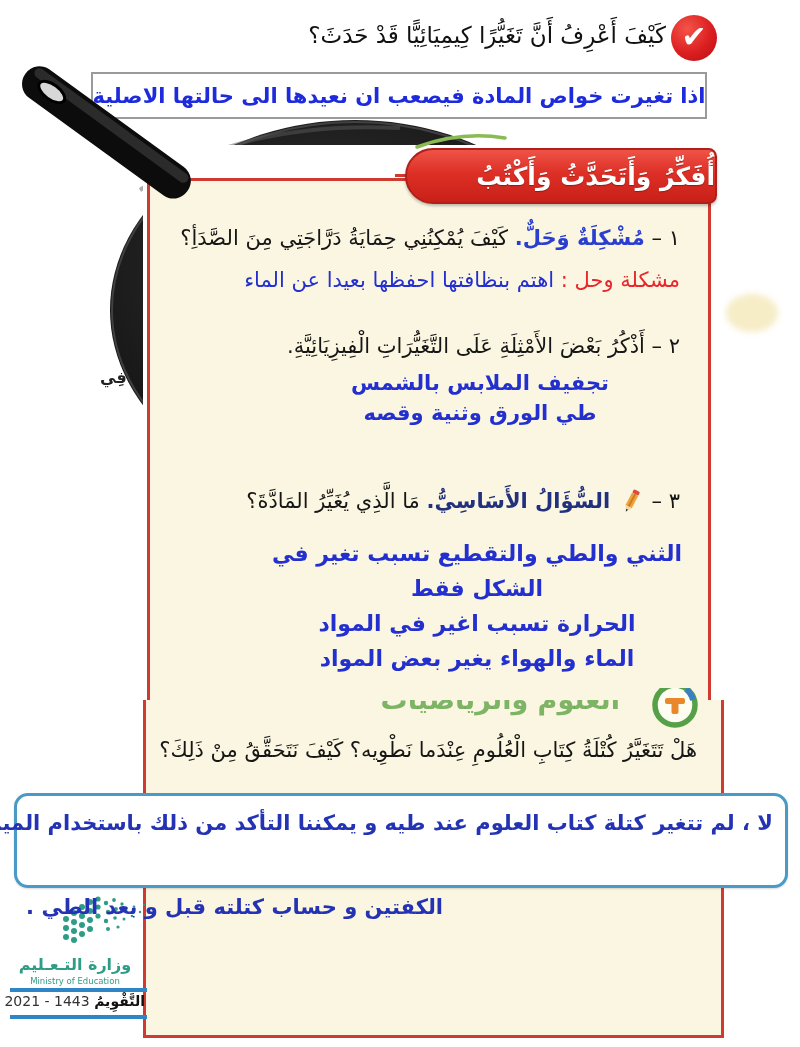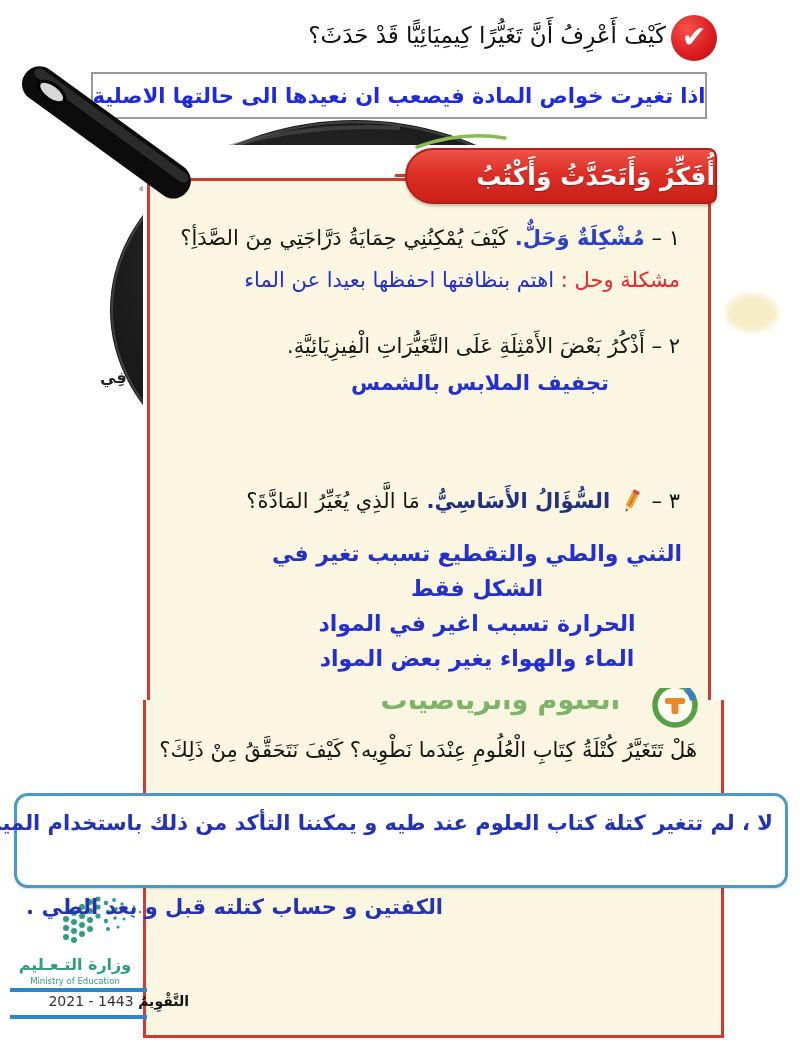--- a/index.html
+++ b/index.html
@@ -62,21 +62,21 @@
   .blue-box .line{direction:rtl;text-align:right;color:#2433b4;font-weight:bold;font-size:21px;line-height:36px;white-space:nowrap;}
   .blue-box .line2{padding-right:330px;margin-top:48px;}
 
   
   .ministry-logo{position:absolute;left:52px;top:891px;z-index:4;}
   .ministry-ar{position:absolute;left:14px;top:955px;width:122px;text-align:center;color:#2f9c86;
     font-weight:bold;font-size:16px;direction:rtl;z-index:4;}
   .ministry-en{position:absolute;left:14px;top:976px;width:122px;text-align:center;color:#2f9c86;font-size:8.5px;z-index:4;}
   .footer-line{position:absolute;left:10px;width:137px;height:4px;background:#2f86c7;z-index:4;}
   .fl-1{top:988px;} .fl-2{top:1015px;}
-  .eval-row{position:absolute;left:12px;top:993px;width:133px;direction:rtl;text-align:center;font-size:14px;z-index:4;white-space:nowrap;margin-left:44px;}
+  .eval-row{position:absolute;left:12px;top:993px;width:133px;direction:rtl;text-align:center;font-size:14px;z-index:4;white-space:nowrap;}
   .eval-row .lbl{font-weight:bold;color:#111;}
   .eval-row .yrs{color:#333;}
 </style>
 </head>
 <body>
 
 <div class="page">
 
   <svg class="pan-body" width="650" height="520" viewBox="0 0 650 520" aria-hidden="true">
     <defs>
@@ -135,20 +135,21 @@
     <span class="ans-red">مشكلة وحل :</span>
     <span class="ans-blue">اهتم بنظافتها  احفظها بعيدا عن الماء</span>
   </div>
 
   <div class="qrow" style="right:120px;top:326px;margin-top:8px;">
     <span>٢ –</span>
     <span>أَذْكُرُ بَعْضَ الأَمْثِلَةِ عَلَى التَّغَيُّرَاتِ الْفِيزِيَائِيَّةِ.</span>
   </div>
   <div class="ans-block" style="left:315px;top:368px;width:330px;font-size:21px;line-height:30px;">
     <div>تجفيف الملابس بالشمس</div>
+    <div>طي الورق وثنية وقصه</div>
   </div>
 
   <div class="qrow" style="right:120px;top:488px;">
     <span>٣ –</span>
     <svg class="pencil" width="20" height="26" viewBox="0 0 20 26" aria-hidden="true">
       <g transform="rotate(28 10 13)">
         <rect x="7" y="1" width="7" height="4" rx="1.5" fill="#d94f3c"></rect>
         <rect x="7" y="5" width="7" height="14" fill="#f0a23a"></rect>
         <rect x="9.6" y="5" width="1.8" height="14" fill="#c97c1e"></rect>
         <path d="M7,19 L14,19 L10.5,25 Z" fill="#f3d9a6"></path>

